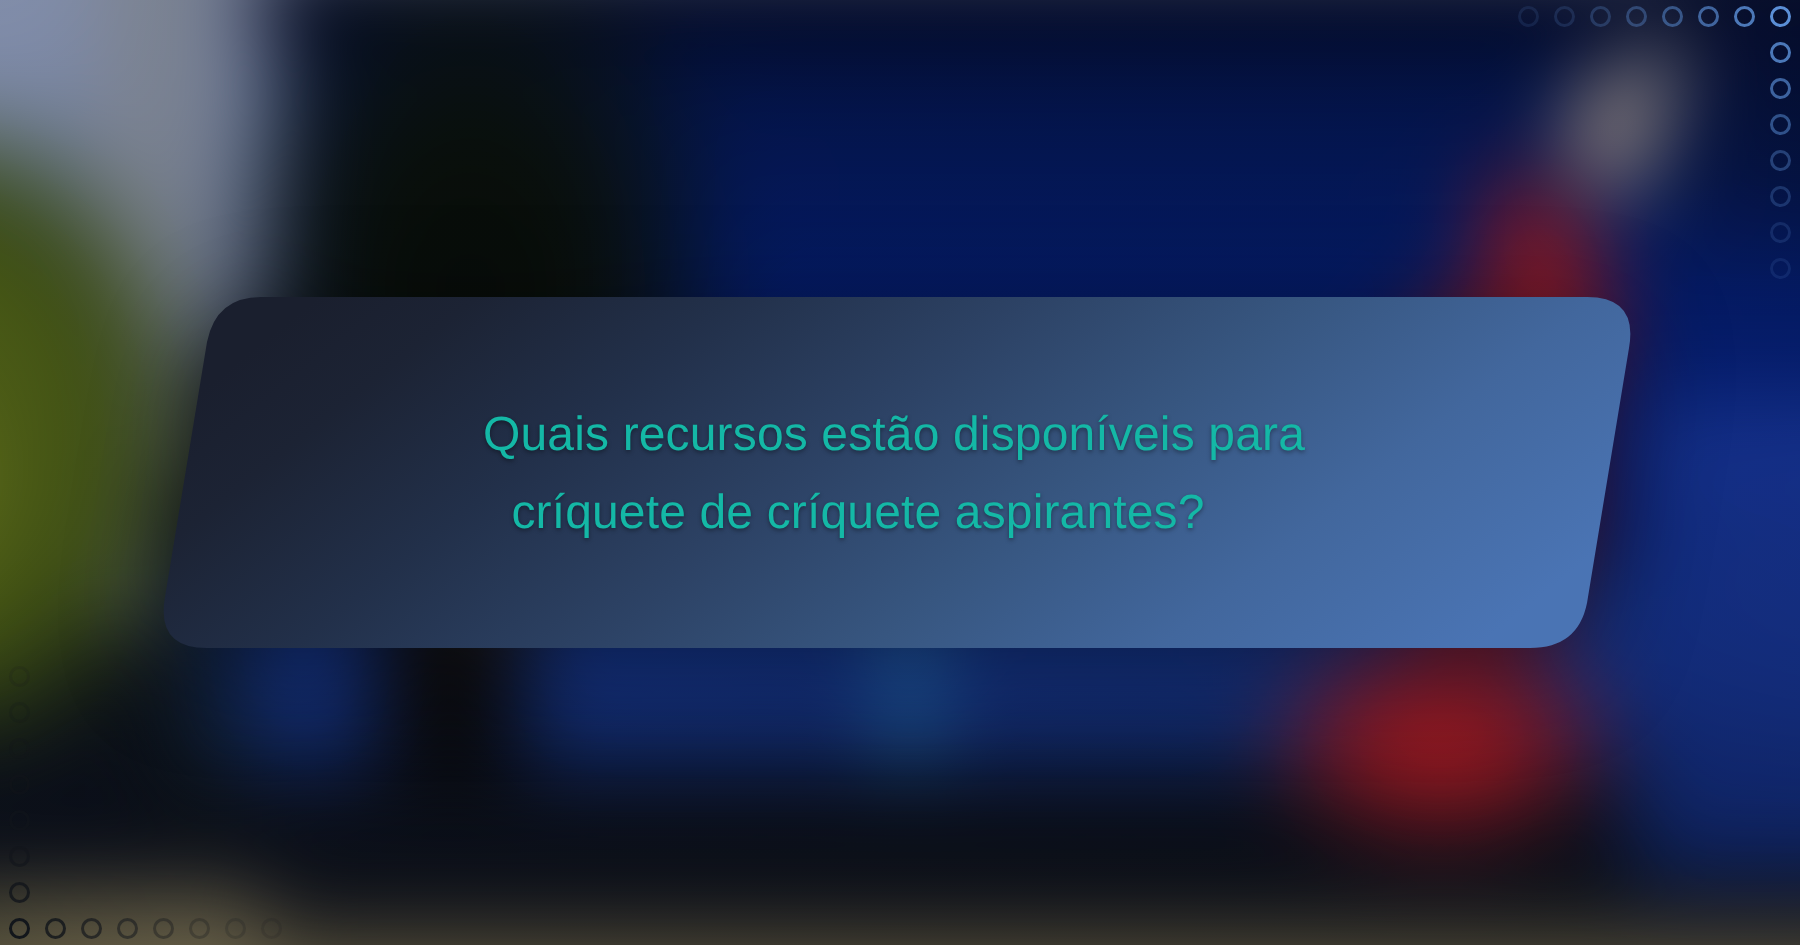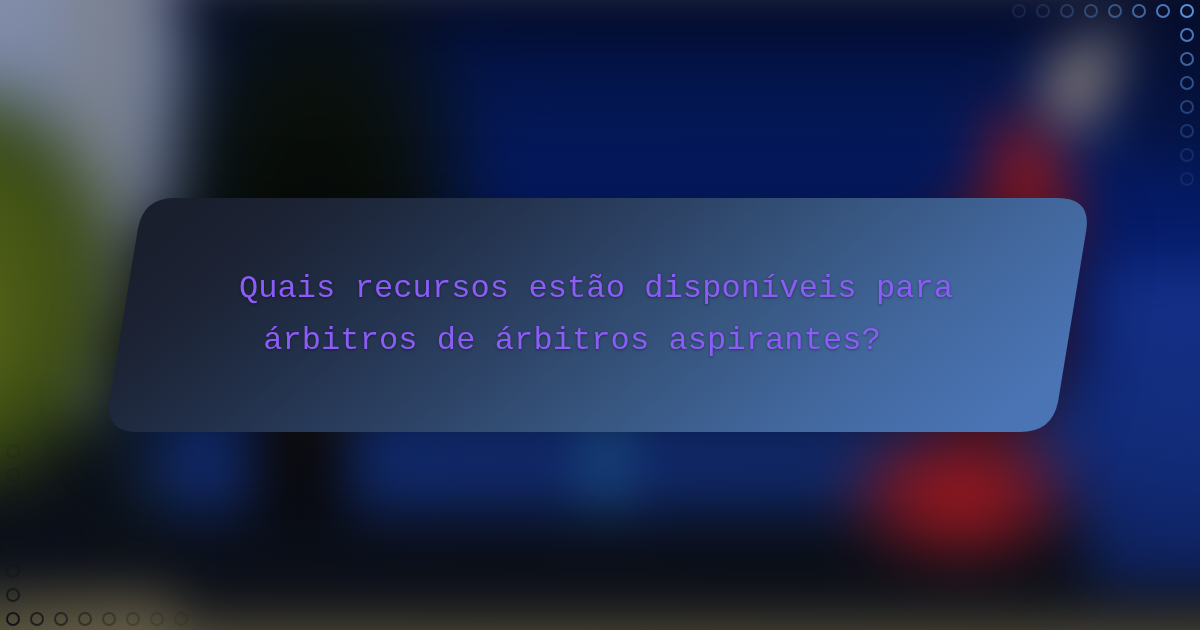--- a/index.html
+++ b/index.html
@@ -184,22 +184,22 @@
   .card-text{
     position:absolute;
     left:96px; top:196px;
     width:1000px; height:238px;
     display:flex; flex-direction:column;
     align-items:center; justify-content:center;
     gap:10px;
     pointer-events:none;
   }
   .card-text .line{
-    color:#8b5cf6;
-    font-family:Liberation Mono, monospace;
+    color:#14b8a6;
+    font-family:Liberation Sans, sans-serif;
     font-size:32px;
     font-weight:400;
     line-height:1.32;
     letter-spacing:.1px;
     text-align:center;
     text-shadow:0 1px 3px rgba(0,0,0,.38);
     white-space:nowrap;
   }
   .card-text .line-2{ padding-right:48px; }
 </style>
@@ -293,16 +293,16 @@
         L 42,236
         Q 8,236 14,202
         L 42,32
         Q 48,2 78,2
         Z" fill="url(#cardGrad)"></path>
     </svg>
   </div>
 
   <div class="card-text">
     <div class="line line-1">Quais recursos estão disponíveis para</div>
-    <div class="line line-2">árbitros de árbitros aspirantes?</div>
+    <div class="line line-2">críquete de críquete aspirantes?</div>
   </div>
 
 </div>
 
 </body></html>

